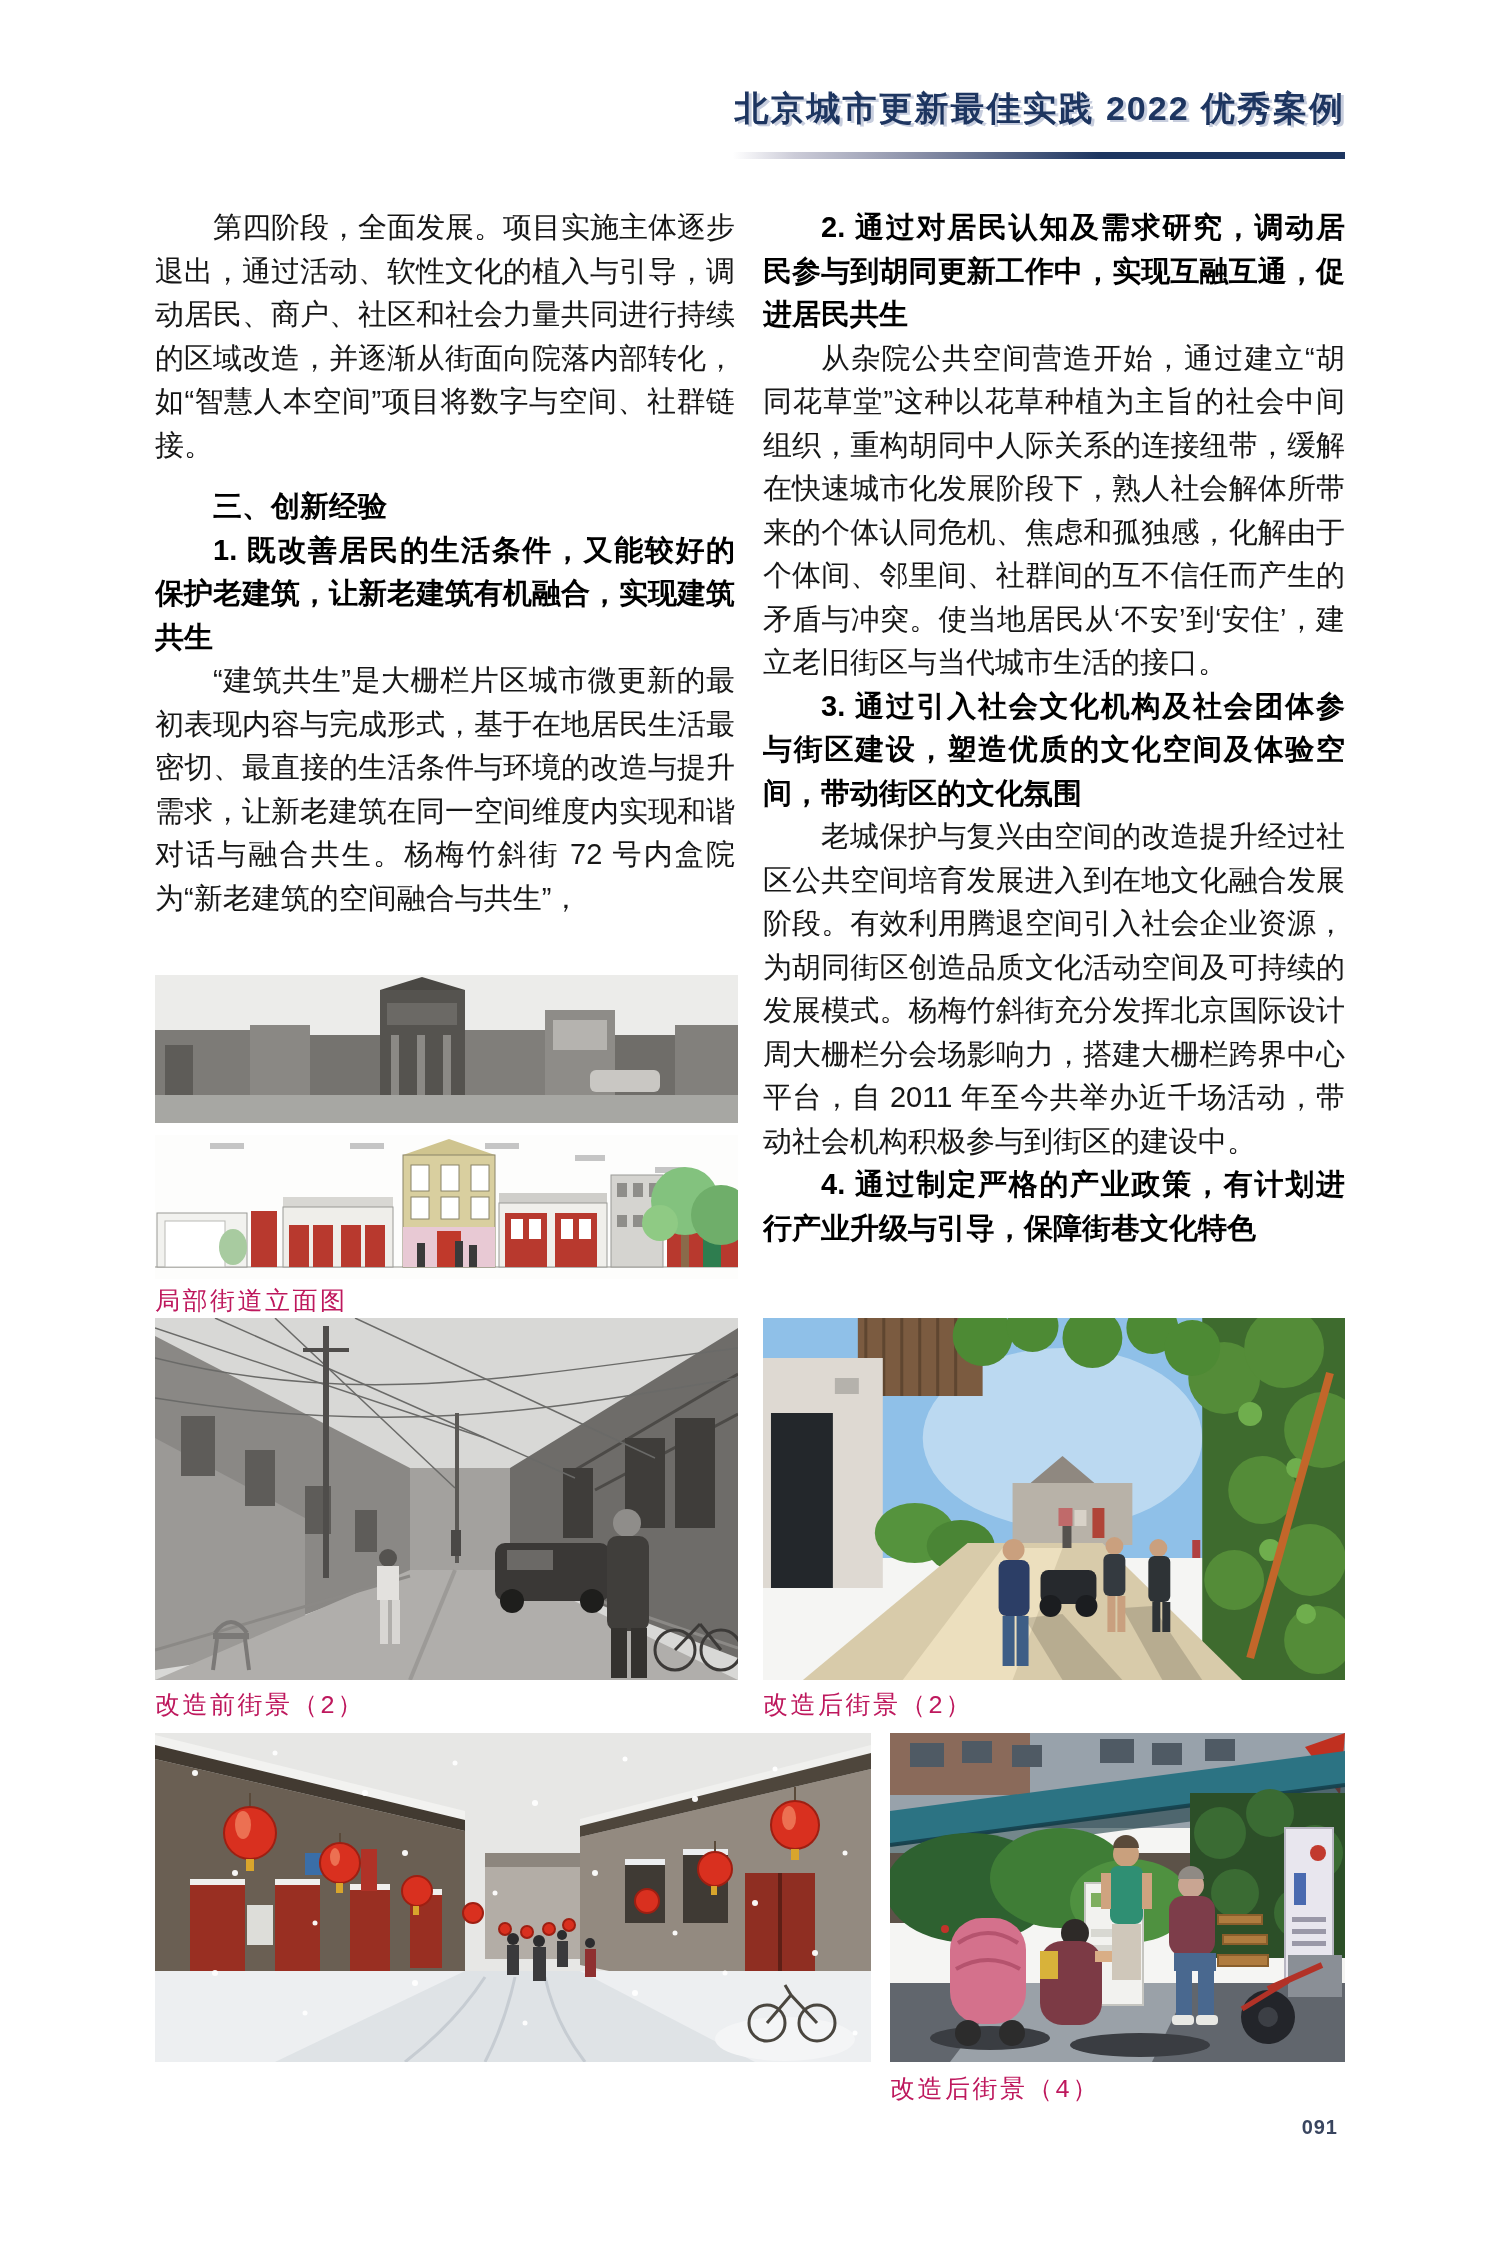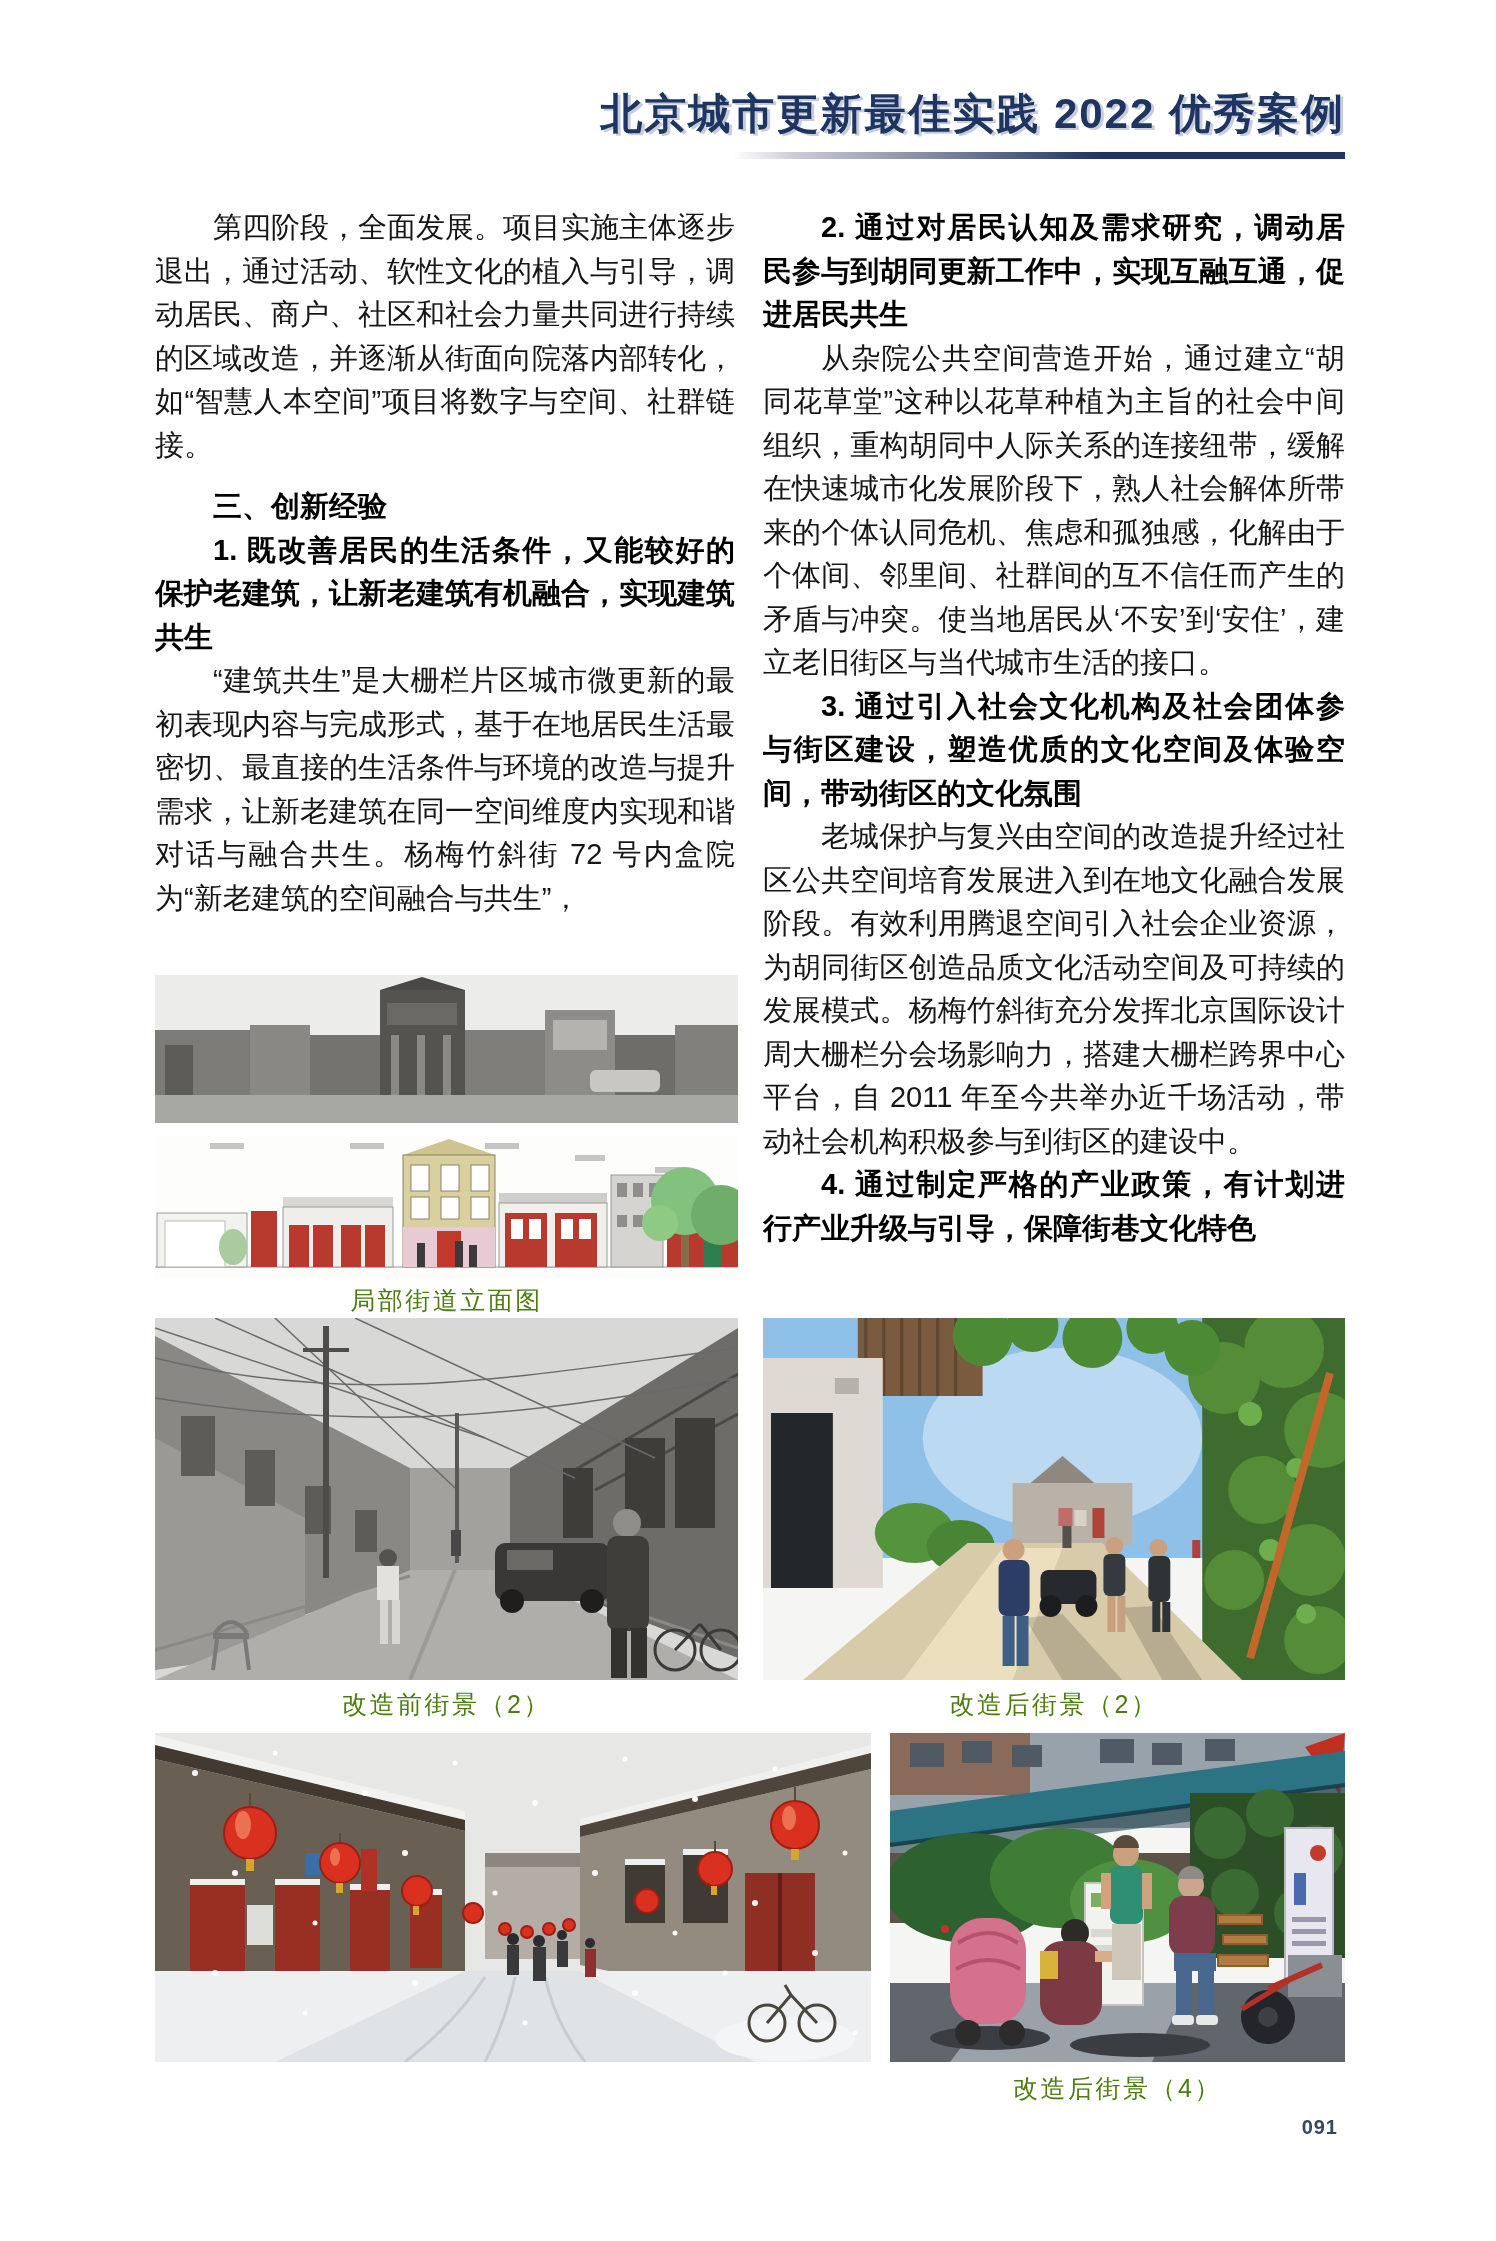--- a/index.html
+++ b/index.html
@@ -8,21 +8,21 @@
     width:1496px;height:2241px;
     background:#ffffff;
     overflow:hidden;
     font-family:"Liberation Sans",sans-serif;
     color:#161616;
   }
   
   .header-title{
     position:absolute;top:86px;right:151px;
     margin:0;
-    font-size:42px;font-weight:700;letter-spacing:2px;
+    font-size:34px;font-weight:700;letter-spacing:2px;
     color:#1d3560;
     text-shadow:3px 2px 0 rgba(180,188,210,0.75);
     white-space:nowrap;
   }
   .header-rule{
     position:absolute;left:733px;top:152px;width:612px;height:7px;
     background:linear-gradient(90deg,rgba(255,255,255,0) 0%,#ccccd8 10%,#8a90a8 30%,#1d3560 60%,#1d3560 100%);
   }
   
   .col{position:absolute;top:206px;overflow:hidden;}
@@ -48,24 +48,24 @@
   
   .fig{position:absolute;overflow:hidden;background:#f5f5f3;}
   .fig svg{display:block;width:100%;height:100%;}
   .fig-elevation{left:155px;top:975px;width:583px;height:304px;background:#fff;}
   .fig-before2{left:155px;top:1318px;width:583px;height:362px;}
   .fig-after2{left:763px;top:1318px;width:582px;height:362px;}
   .fig-after3{left:155px;top:1733px;width:716px;height:329px;}
   .fig-after4{left:890px;top:1733px;width:455px;height:329px;}
   .caption{
     position:absolute;
-    font-family:Liberation Sans, sans-serif;
-    font-size:25px;color:#4d7c0f;
+    font-family:Liberation Mono, monospace;
+    font-size:25px;color:#be185d;
     letter-spacing:0.10em;
-    text-align:center;
+    text-align:left;
     white-space:nowrap;
   }
   .cap-elevation{left:155px;top:1284px;width:583px;}
   .cap-before2{left:155px;top:1688px;width:583px;}
   .cap-after2{left:763px;top:1688px;width:582px;}
   .cap-after3{left:155px;top:2072px;width:716px;}
   .cap-after4{left:890px;top:2072px;width:455px;}
   .page-number{
     position:absolute;top:2116px;right:158px;
     font-size:20px;font-weight:700;color:#39455f;

